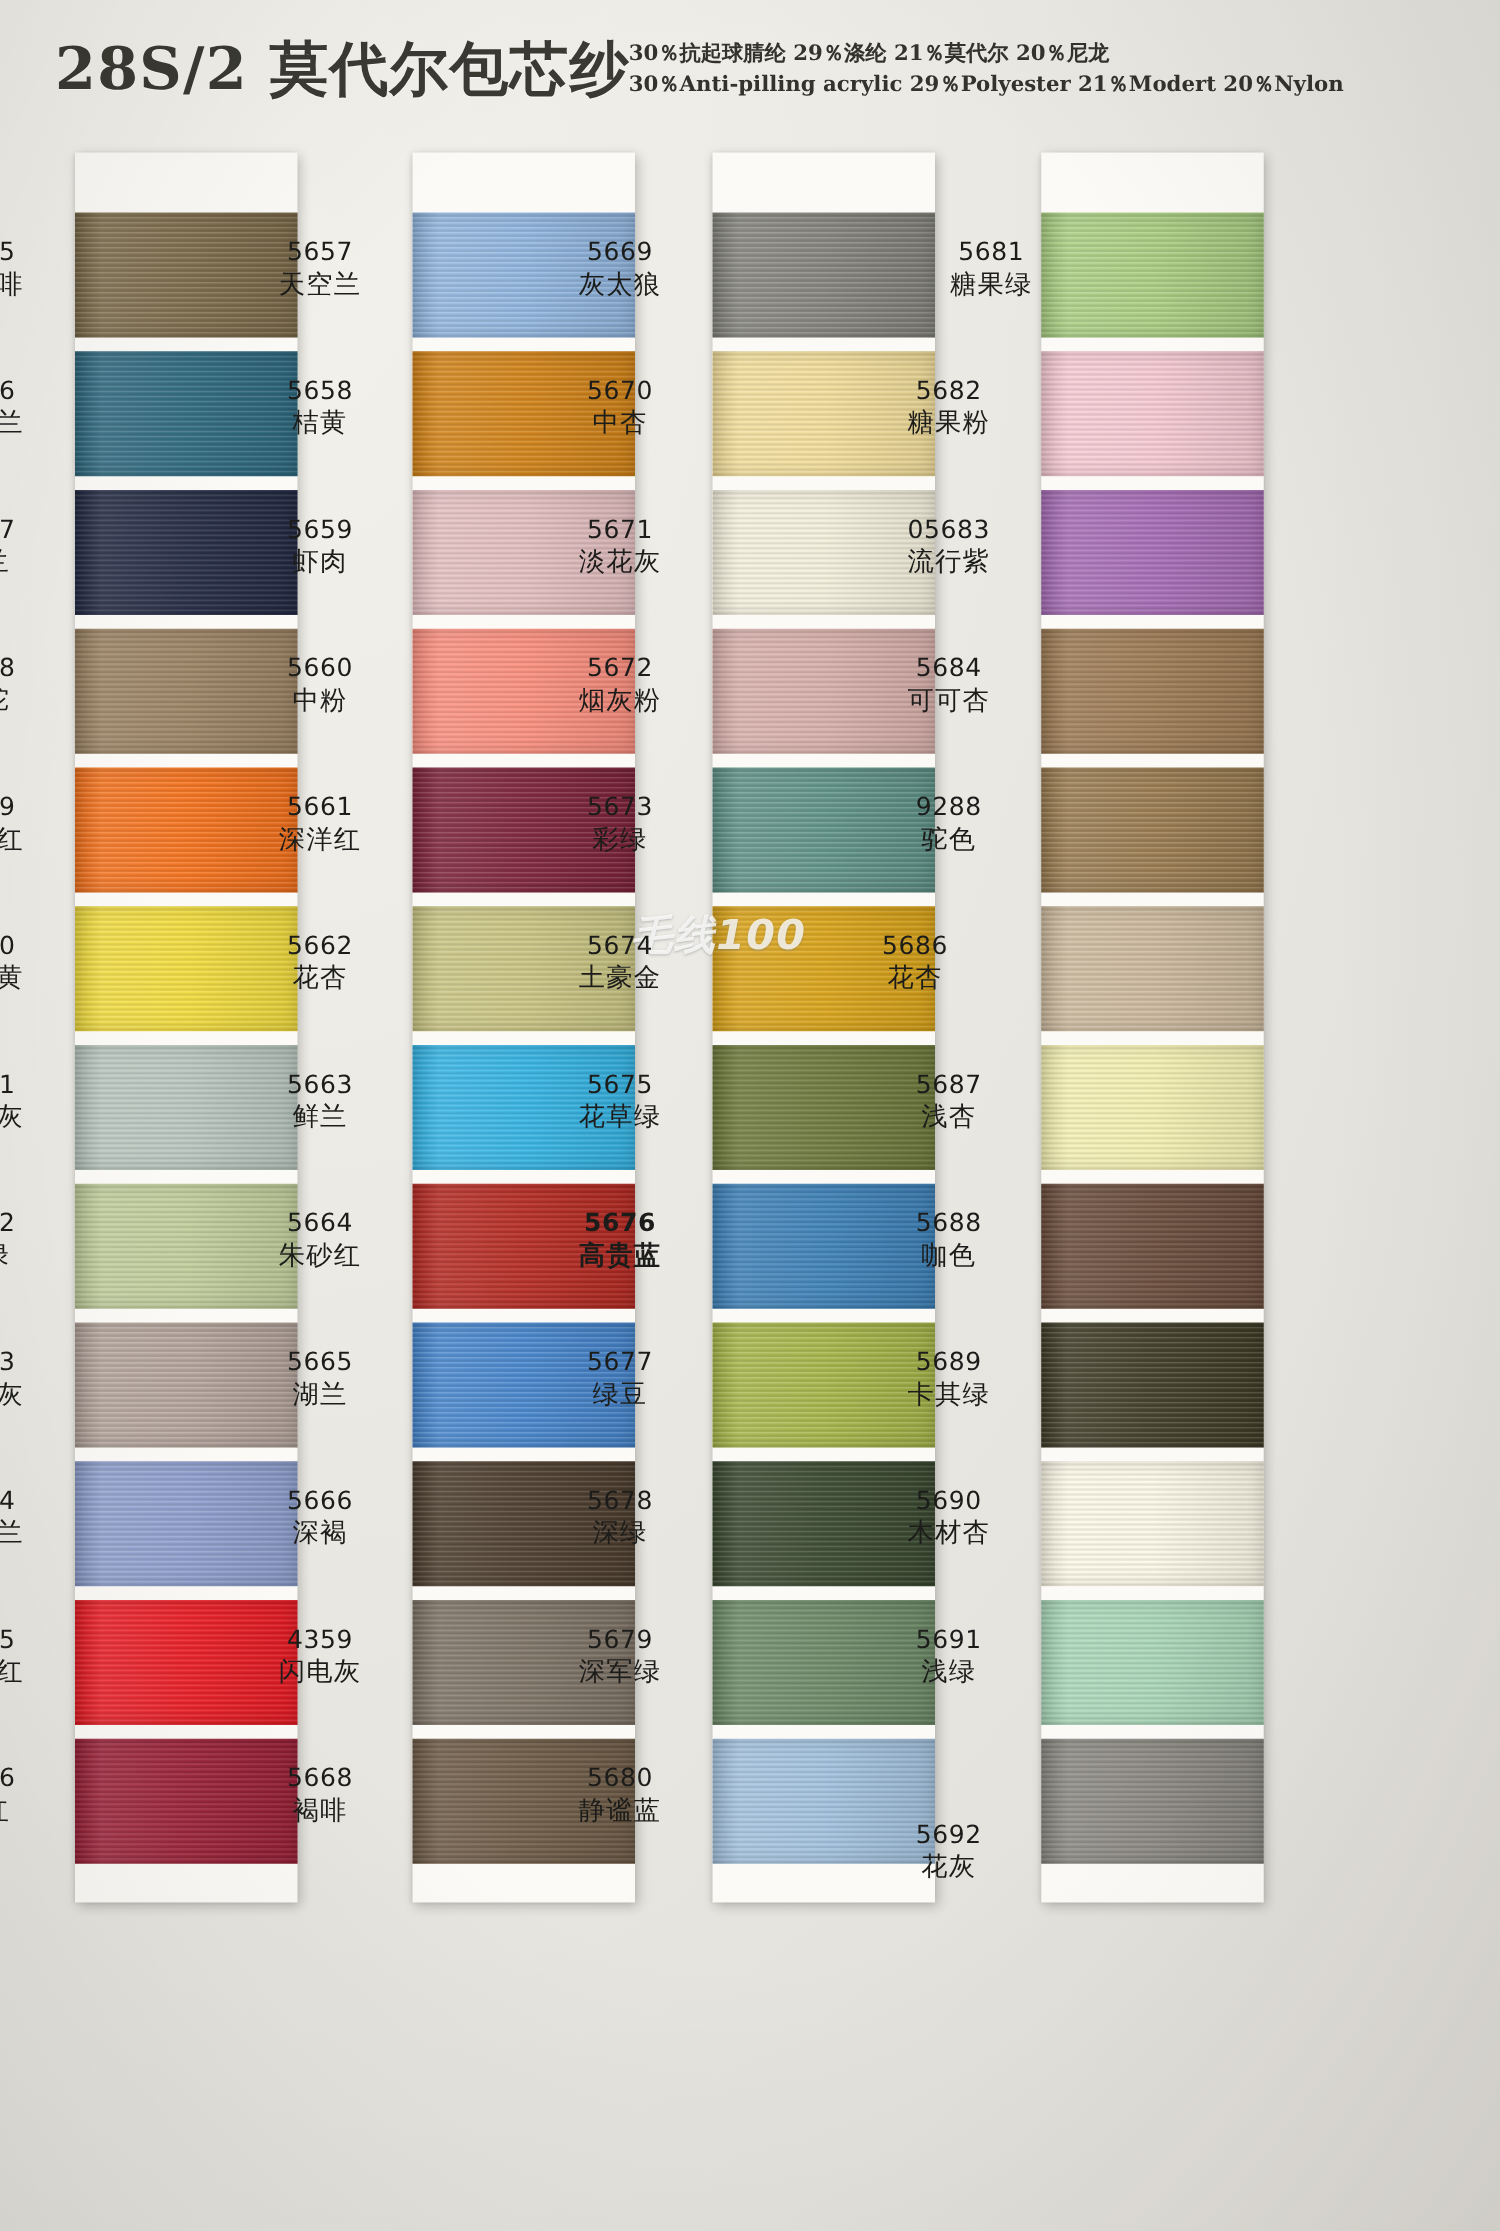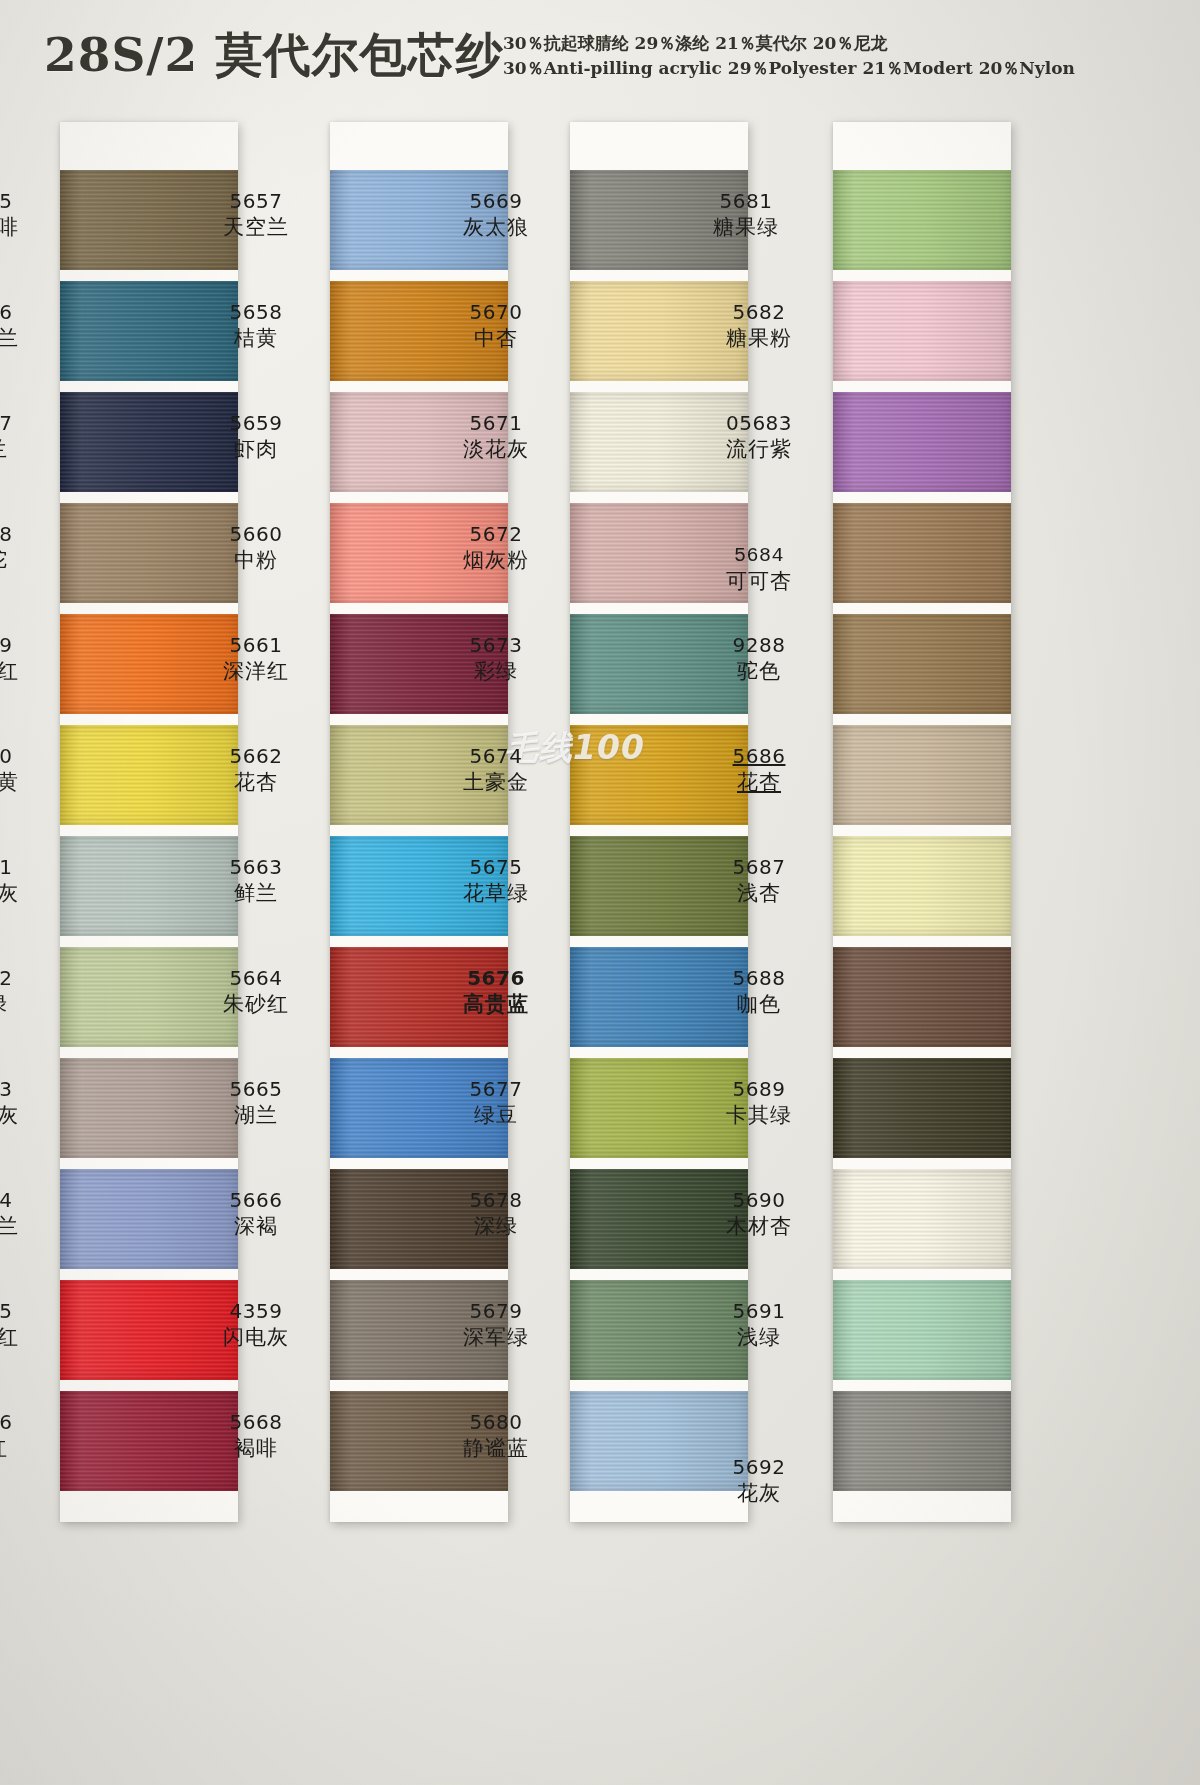--- a/index.html
+++ b/index.html
@@ -334,41 +334,41 @@
     <span class="name">深绿</span>
   </div>
 <div class="label" style="top: 1298px; left: 430px;">
     <span class="code">5679</span>
     <span class="name">深军绿</span>
   </div>
 <div class="label" style="top: 1409px; left: 430px;">
     <span class="code">5680</span>
     <span class="name">静谧蓝</span>
   </div>
-<div class="label" style="top: 188px; left: 680px;">
+<div class="label" style="top: 188px; left: 727px;">
     <span class="code">5681</span>
     <span class="name">糖果绿</span>
   </div>
 <div class="label" style="top: 299px; left: 693px;">
     <span class="code">5682</span>
     <span class="name">糖果粉</span>
   </div>
 <div class="label" style="top: 410px; left: 693px;">
     <span class="code">05683</span>
     <span class="name">流行紫</span>
   </div>
-<div class="label" style="top: 543px; left: 693px; font-family: Liberation Mono, monospace;">
+<div class="label" style="top: 521px; left: 693px;">
     <span class="code">5684</span>
     <span class="name">可可杏</span>
   </div>
 <div class="label" style="top: 632px; left: 693px;">
     <span class="code">9288</span>
     <span class="name">驼色</span>
   </div>
-<div class="label" style="top: 743px; left: 693px; text-decoration: underline;">
+<div class="label" style="top: 743px; left: 666px;">
     <span class="code">5686</span>
     <span class="name">花杏</span>
   </div>
 <div class="label" style="top: 854px; left: 693px;">
     <span class="code">5687</span>
     <span class="name">浅杏</span>
   </div>
 <div class="label" style="top: 965px; left: 693px; text-align: center;">
     <span class="code">5688</span>
     <span class="name">咖色</span>

